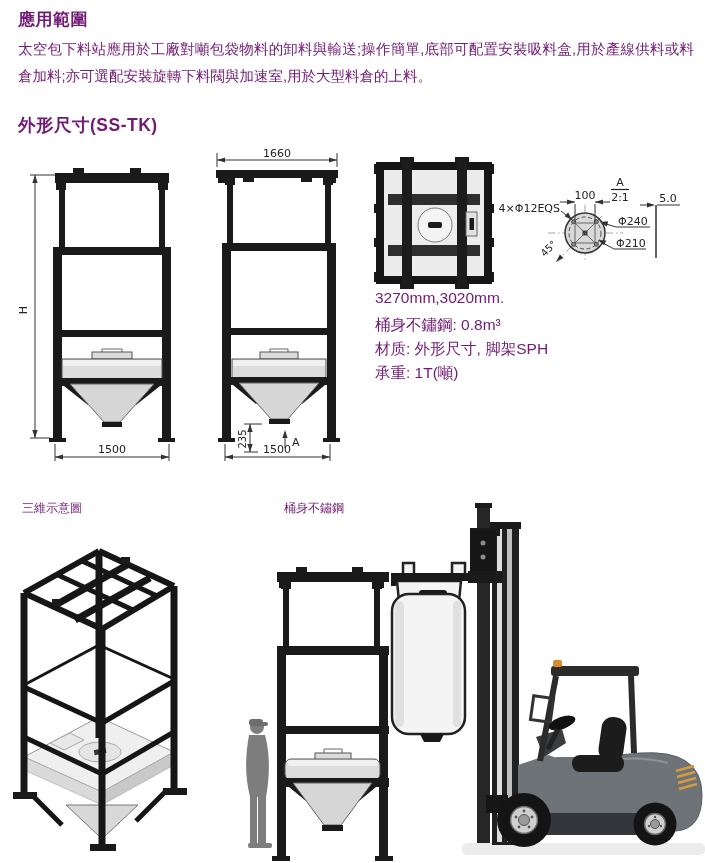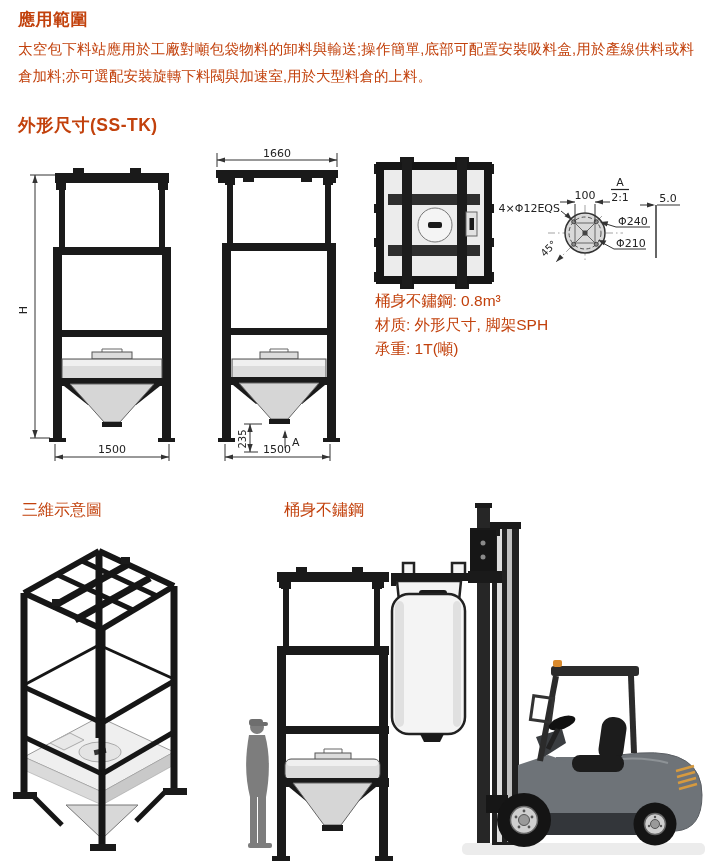--- a/index.html
+++ b/index.html
@@ -1,23 +1,23 @@
 <!DOCTYPE html>
 <html><head>
 <meta charset="utf-8">
 <style>
   html,body{margin:0;padding:0;background:#fff;}
   #page{
     position:relative;width:705px;height:863px;background:#fff;overflow:hidden;
-    font-family:"Liberation Sans",sans-serif;color:#c2410c;
+    font-family:"Liberation Sans",sans-serif;color:#701a75;
   }
   .abs{position:absolute;}
   .h1{font-size:17px;font-weight:bold;letter-spacing:.5px;}
   .body-text{font-size:14.5px;line-height:27px;width:676px;text-align:justify;}
-  .sec-label{font-size:16px;}
+  .sec-label{font-size:12px;}
   .spec-block{font-size:15.5px;line-height:17px;width:320px;}
   .spec-line{margin-bottom:7px;}
   .spec-line.wrap2{margin-top:-3px;margin-bottom:10px;}
   svg{position:absolute;left:0;display:block;}
   
   .ink{fill:#1a1a1a;}
   .ink2{fill:#2e2e2e;}
   .steel{fill:#dcdcdc;stroke:#555;stroke-width:1;}
   .steelLight{fill:#f0f0f0;}
   .cone{fill:#d6d6d6;stroke:#666;stroke-width:1;}
@@ -208,20 +208,21 @@
 
       <text class="dimtext" x="668" y="54" text-anchor="middle">5.0</text>
       <line class="dim" x1="657" y1="57" x2="680" y2="57"></line>
       <line class="dim" x1="640" y1="57" x2="653" y2="57"></line>
       <polygon class="arr" points="655,57 647,54.4 647,59.6"></polygon>
       <line x1="656" y1="57" x2="656" y2="110" stroke="#333" stroke-width="1.5"></line>
     </g>
   </svg>
 
   <div class="abs spec-block" style="left:375px;top:292px;">
+    <div class="spec-line wrap2">3270mm,3020mm.</div>
     <div class="spec-line">桶身不鏽鋼: 0.8m³</div>
     <div class="spec-line">材质: 外形尺寸, 脚架SPH</div>
     <div class="spec-line">承重: 1T(噸)</div>
   </div>
 
   <div class="abs sec-label" style="left:22px;top:500px;">三維示意圖</div>
   <div class="abs sec-label" style="left:284px;top:500px;">桶身不鏽鋼</div>
 
   <svg class="abs" style="top:495px;" width="705" height="368" viewBox="0 0 705 368">
 

